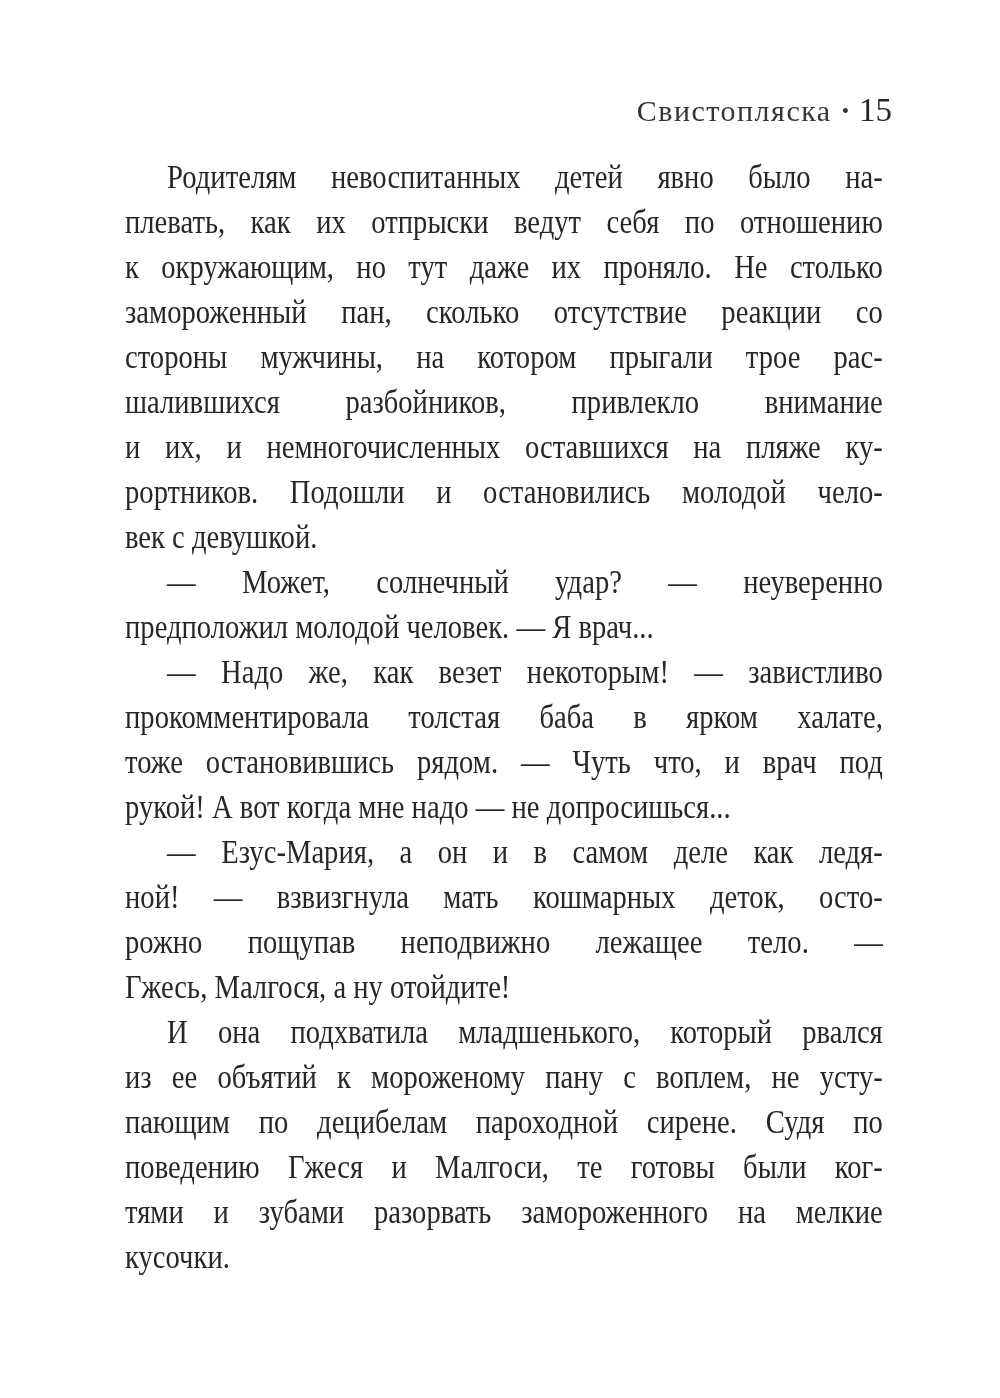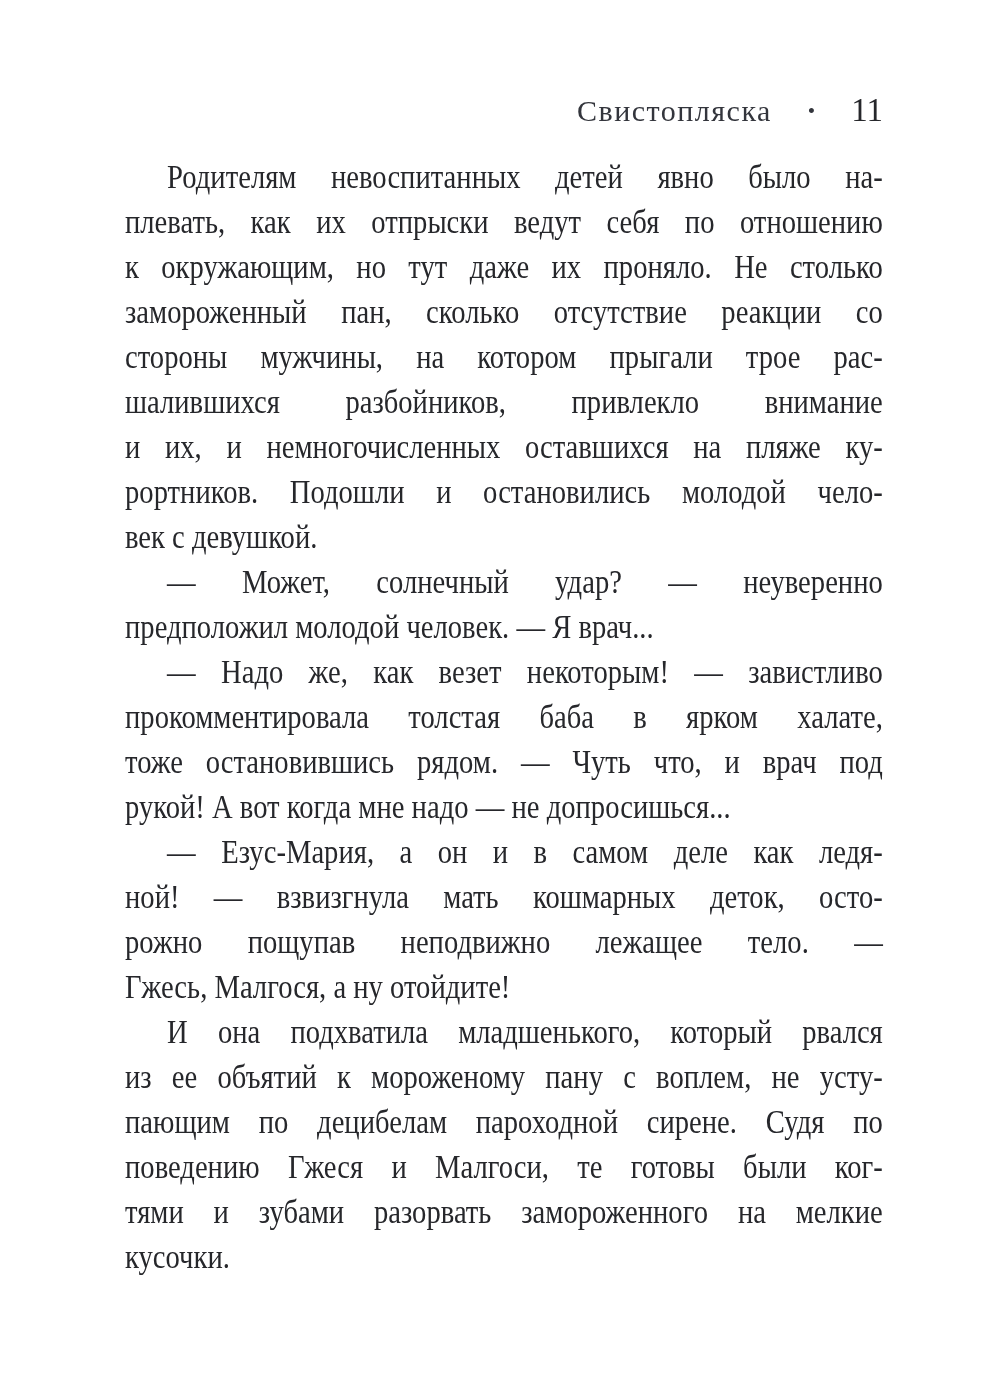--- a/index.html
+++ b/index.html
@@ -14,25 +14,25 @@
     background: #ffffff;
     font-family: "Liberation Serif", serif;
     color: #26272b;
     overflow: hidden;
   }
   
   .running-head {
     position: absolute;
     top: 92px;
     left: 0;
-    right: 117px;
+    right: 108px;
     display: flex;
     justify-content: flex-end;
     align-items: baseline;
-    column-gap: 36px;
+    column-gap: 10px;
     font-size: 30px;
     color: #33353c;
     text-align: center;
   }
   .running-head .title {
     letter-spacing: 1.5px;
   }
   .running-head .dot {
     font-size: 21px;
     position: relative;
@@ -63,21 +63,21 @@
   .ln.last  { text-align-last: left; }
 </style>
 </head>
 <body>
 
 <div class="page">
 
   <header class="running-head">
     <span class="title">Свистопляска</span>
     <span class="dot">•</span>
-    <span class="page-num">11</span>
+    <span class="page-num">15</span>
   </header>
 
   <main class="body-text">
 
     <p class="para">
       <span class="ln first">Родителям невоспитанных детей явно было на-</span>
       <span class="ln">плевать, как их отпрыски ведут себя по отношению</span>
       <span class="ln">к окружающим, но тут даже их проняло. Не столько</span>
       <span class="ln">замороженный пан, сколько отсутствие реакции со</span>
       <span class="ln">стороны мужчины, на котором прыгали трое рас-</span>

